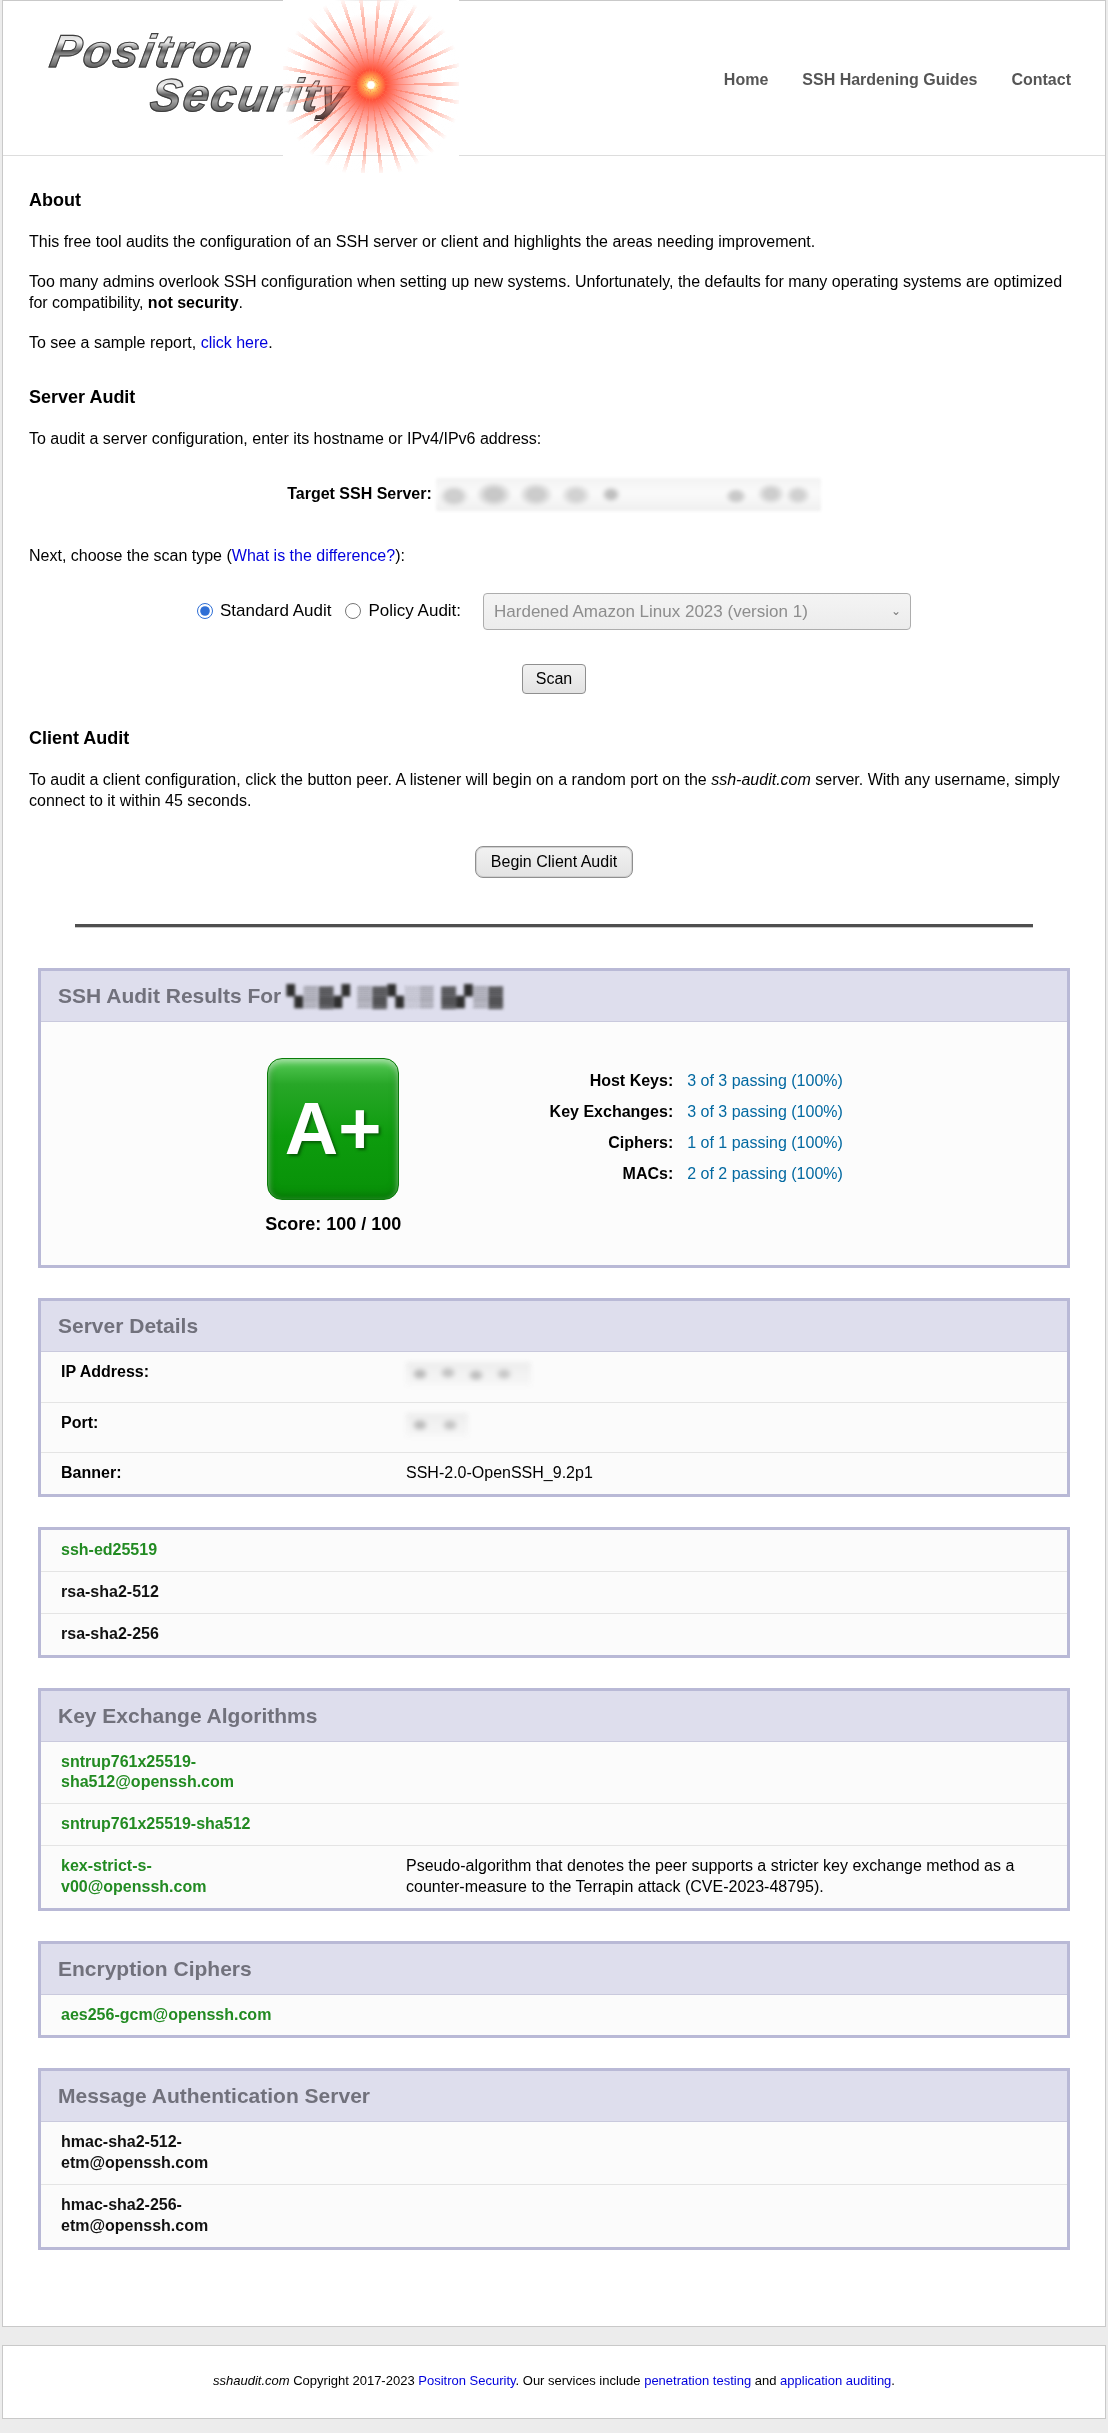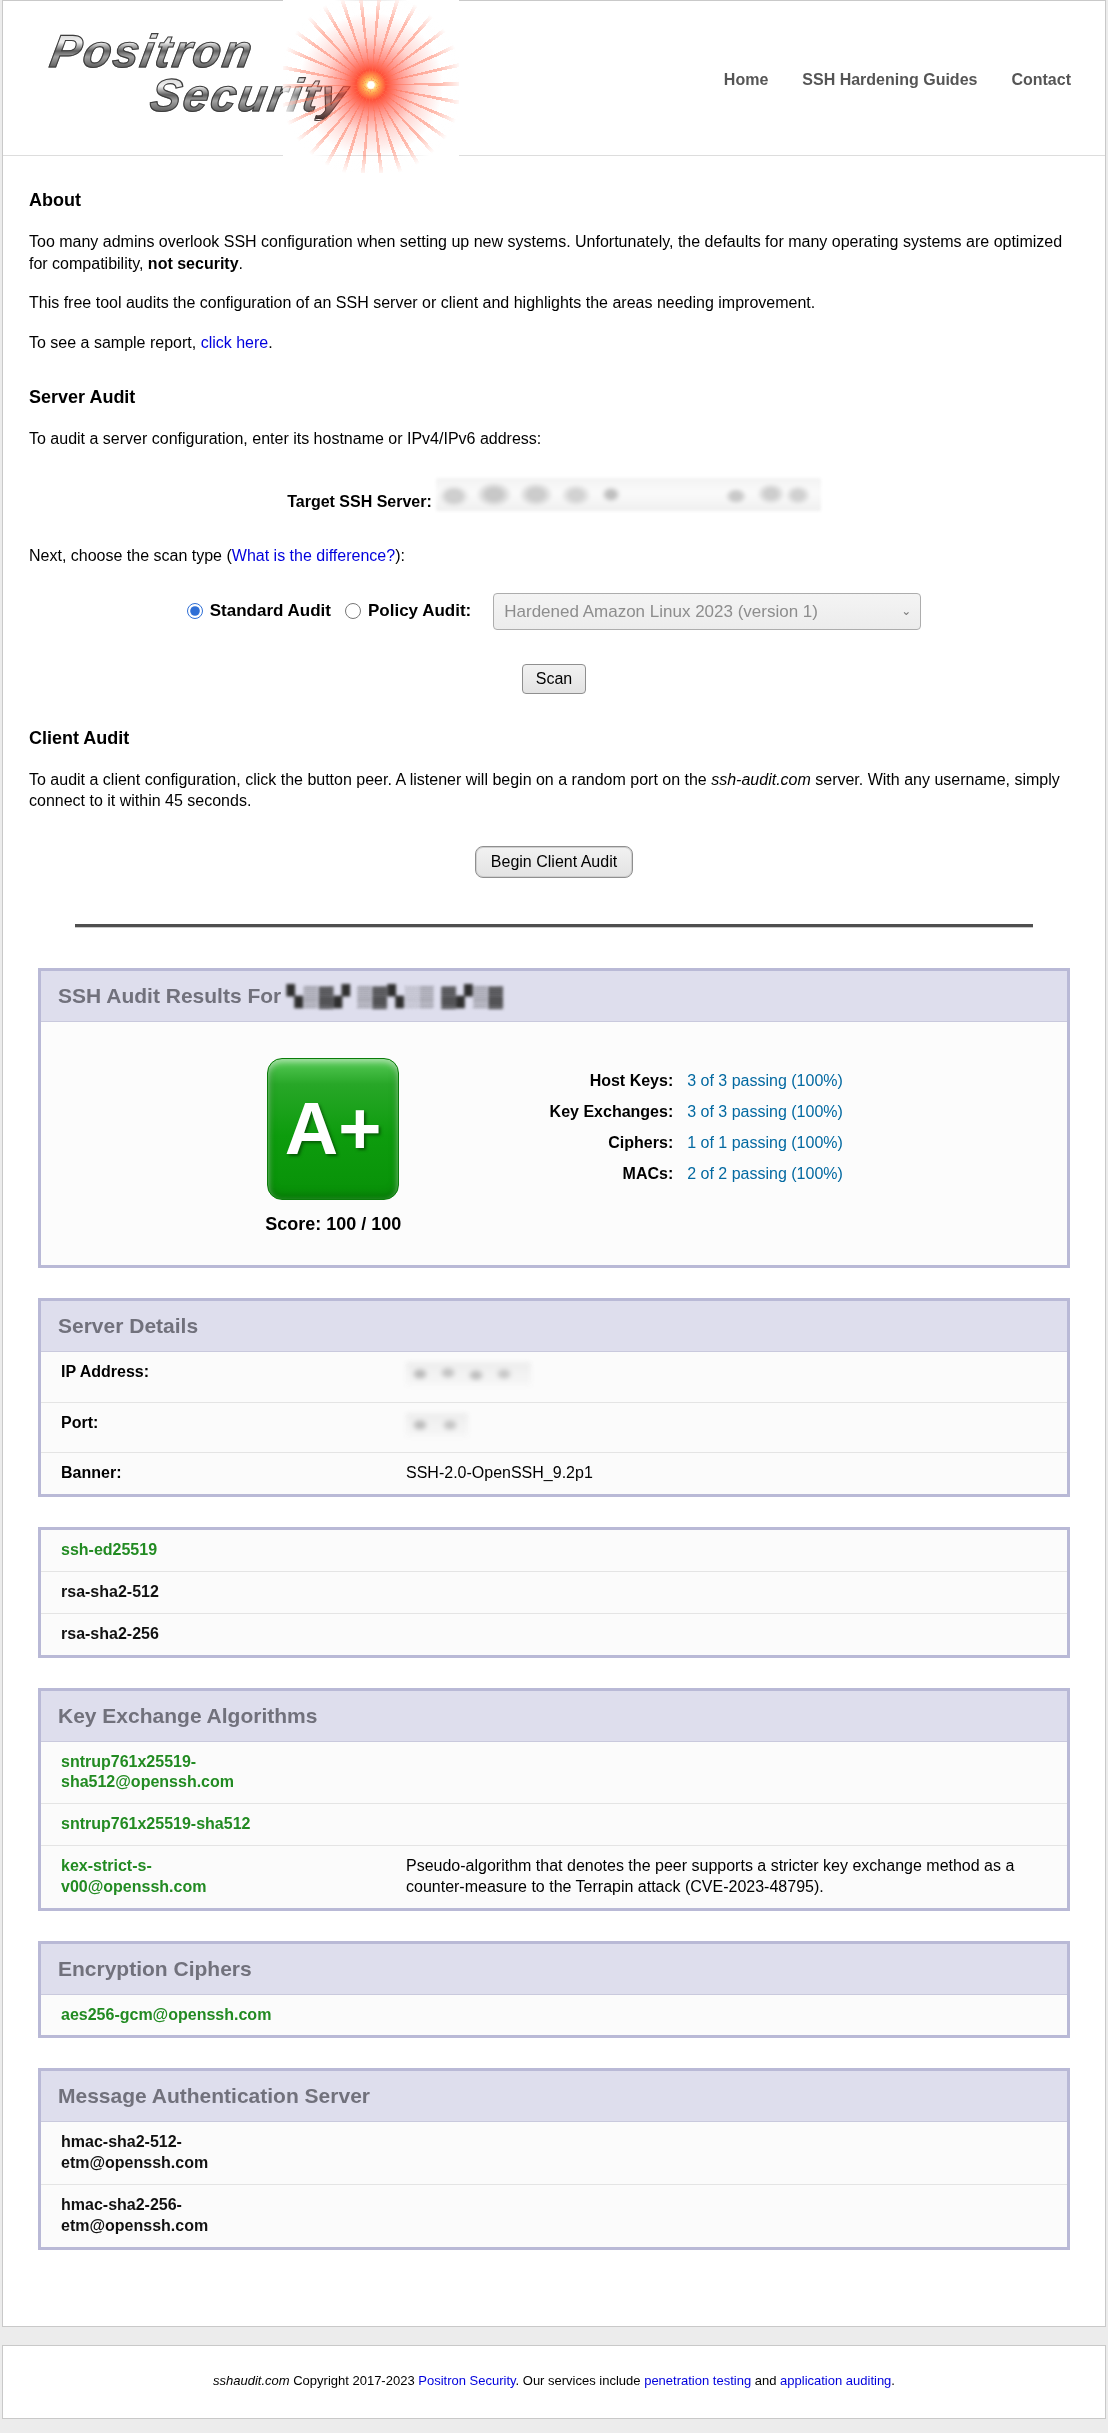--- a/index.html
+++ b/index.html
@@ -49,21 +49,21 @@
   .nav a { color: #555; }
 
   
   .content { padding: 0 26px; }
   h2.section { font-size: 18px; margin: 34px 0 20px 0; }
   p.body-text { margin: 18px 0; line-height: 1.35; }
   .link { color: #0000dd; cursor: pointer; }
 
   
   .target-row {
-    display: flex; align-items: flex-end; justify-content: center;
+    display: flex; align-items: center; justify-content: center;
     margin: 28px 0 34px 0;
   }
   .target-label { font-weight: bold; margin-right: 4px; }
   .blur-blob {
     display: inline-block; height: 33px; width: 385px; border-radius: 2px;
     background:
       radial-gradient(ellipse 22px 16px at 18px 55%, #cfcfcf 0 35%, rgba(220,220,220,.35) 60%, transparent 75%),
       radial-gradient(ellipse 26px 18px at 58px 50%, #c8c8c8 0 30%, transparent 70%),
       radial-gradient(ellipse 24px 17px at 100px 50%, #cccccc 0 32%, transparent 72%),
       radial-gradient(ellipse 22px 16px at 140px 52%, #d2d2d2 0 30%, transparent 70%),
@@ -73,21 +73,21 @@
       radial-gradient(ellipse 18px 14px at 362px 52%, #d0d0d0 0 30%, transparent 72%),
       linear-gradient(180deg, #f2f2f2, #fafafa 45%, #efefef);
     filter: blur(1.6px);
   }
 
   
   .scan-type-row {
     display: flex; align-items: center; justify-content: center;
     margin: 26px 0 10px 0; font-size: 17px;
   }
-  .scan-type-row label { font-weight: bold; }
+  .scan-type-row label { font-weight: normal; }
   .radio { width: 16px; height: 16px; margin: 0 7px 0 0; accent-color: #2f6fd6; }
   .radio + label { margin-right: 14px; }
   .select-box {
     position: relative; margin-left: 8px; width: 428px; height: 37px;
     background: linear-gradient(180deg,#f4f4f4,#ececec);
     border: 1px solid #adadad; border-radius: 4px;
     color: #8d8d8d; font-size: 17px; line-height: 35px; padding: 0 28px 0 10px;
     white-space: nowrap; overflow: hidden;
   }
   .select-chevron {
@@ -188,22 +188,22 @@
     <nav class="nav">
       <a href="#">Home</a>
       <a href="#">SSH Hardening Guides</a>
       <a href="#">Contact</a>
     </nav>
   </div>
 
   <div class="content">
 
     <h2 class="section">About</h2>
+    <p class="body-text">This free tool audits the configuration of an SSH server or client and highlights the areas needing improvement.</p>
     <p class="body-text"><span>Too many admins overlook SSH configuration when setting up new systems. Unfortunately, the defaults for many operating systems are optimized for compatibility, </span><b>not security</b><span>.</span></p>
-    <p class="body-text">This free tool audits the configuration of an SSH server or client and highlights the areas needing improvement.</p>
     <p class="body-text"><span>To see a sample report, </span><a href="#" class="link">click here</a><span>.</span></p>
 
     <h2 class="section">Server Audit</h2>
     <p class="body-text">To audit a server configuration, enter its hostname or IPv4/IPv6 address:</p>
 
     <div class="target-row">
       <span class="target-label">Target SSH Server:</span>
       <span class="blur-blob" title=""></span>
     </div>
 

